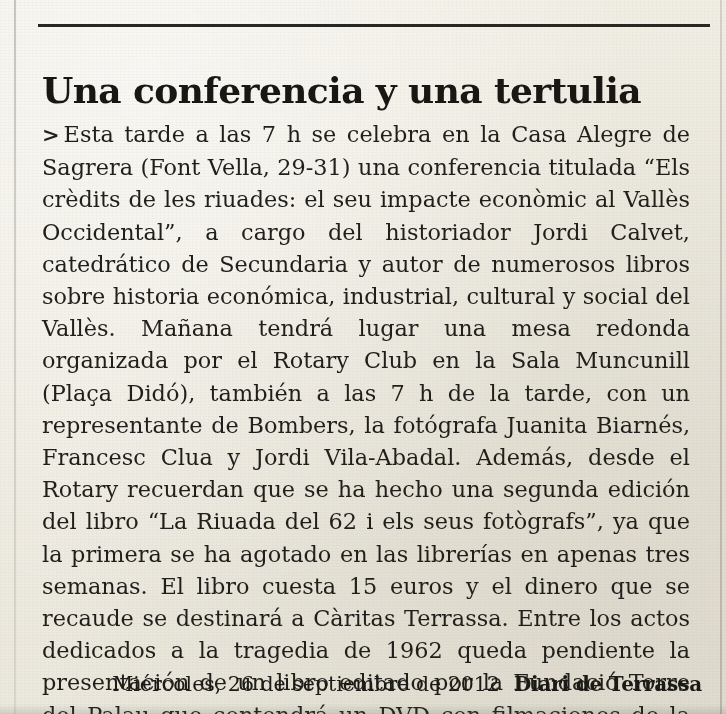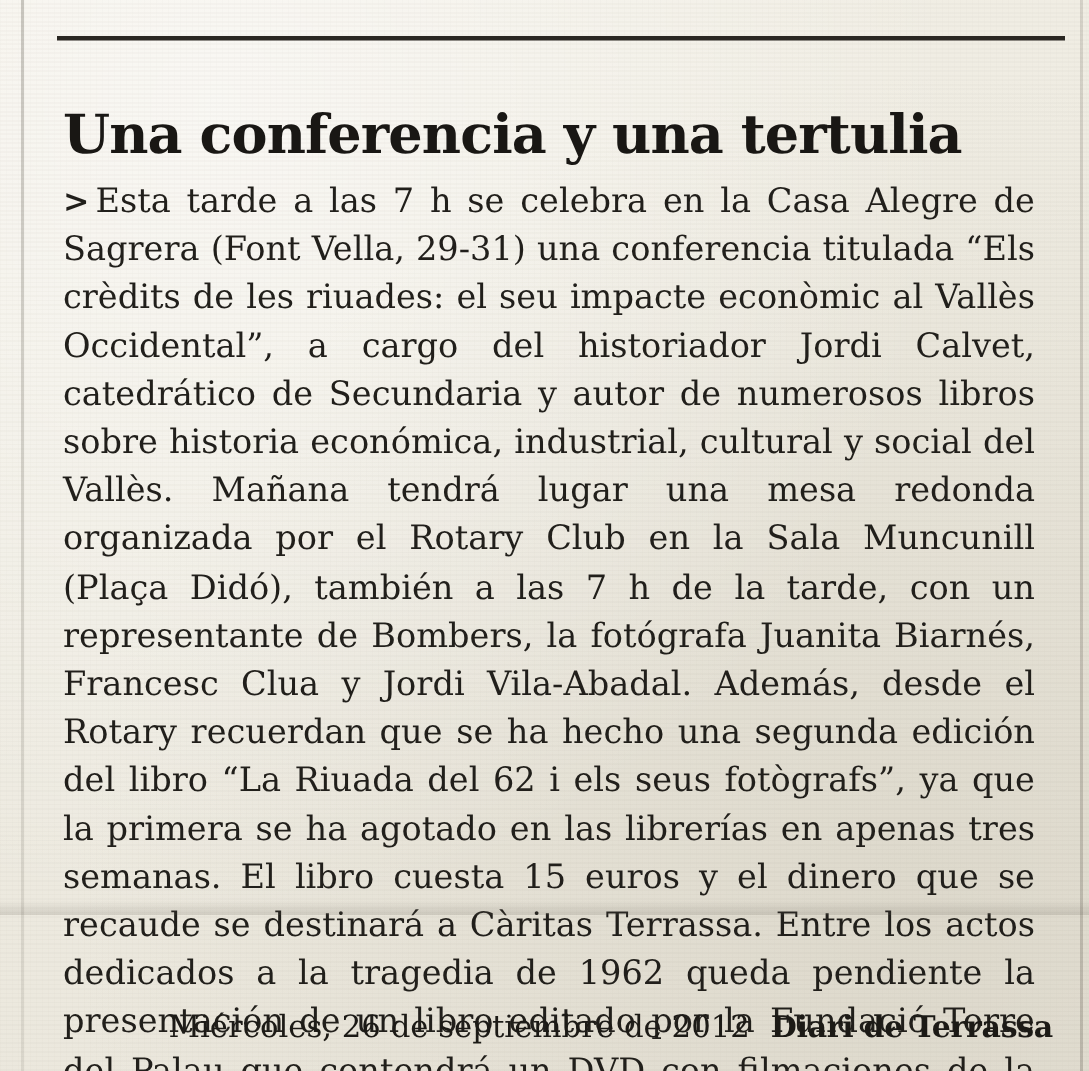--- a/index.html
+++ b/index.html
@@ -30,21 +30,21 @@
     background-image:
       repeating-linear-gradient(0deg, rgba(120,115,100,.25) 0px, rgba(120,115,100,.25) 1px, rgba(255,255,255,0) 1px, rgba(255,255,255,0) 3px),
       repeating-linear-gradient(90deg, rgba(120,115,100,.18) 0px, rgba(120,115,100,.18) 1px, rgba(255,255,255,0) 1px, rgba(255,255,255,0) 4px);
     pointer-events: none;
   }
 
   .article {
     position: absolute;
     left: 0; top: 0;
     width: 726px;
-    height: 610px;
+    height: 714px;
   }
 
   
   .rule-top {
     position: absolute;
     left: 38px;
     top: 24px;
     width: 672px;
     height: 3px;
     background: #2a2722;

